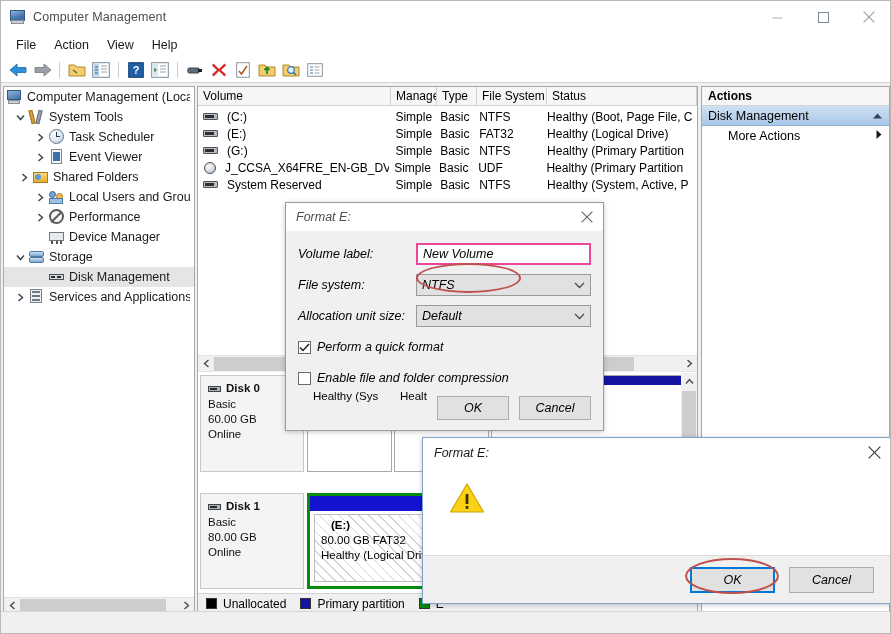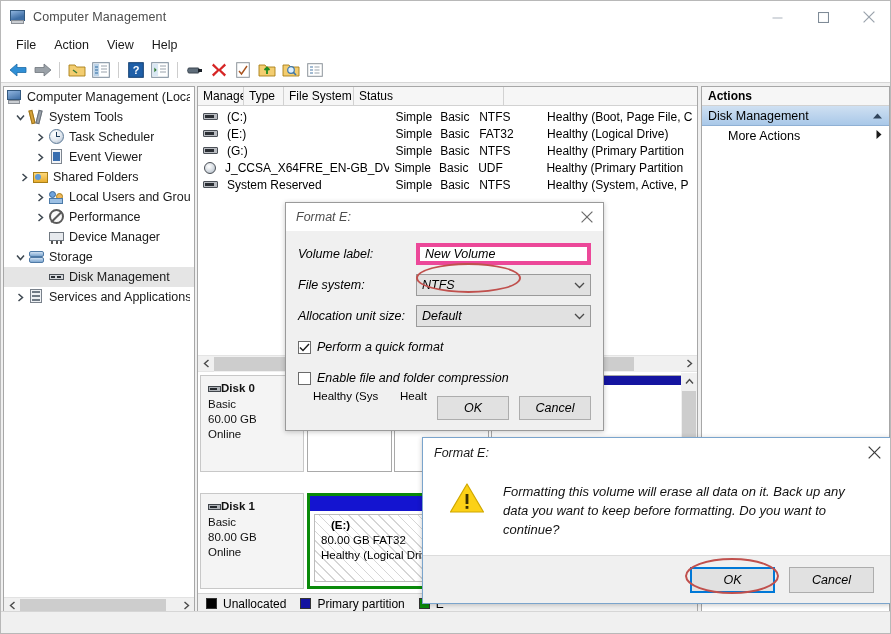--- a/index.html
+++ b/index.html
@@ -178,21 +178,21 @@
 
   .disk-area {
     position: absolute; left: 0; top: 286px; width: 499px; height: 240px;
     background: #ffffff; overflow: hidden;
   }
   .disk-row { position: absolute; left: 0; display: flex; }
   .disk-info {
     width: 104px; border: 1px solid #c8c8c8; background: #f4f4f4;
     padding: 5px 6px 4px 7px; font-size: 11.5px; line-height: 15px; color:#111;
   }
-  .disk-info .dtitle { font-weight: bold; display:flex; align-items:center; margin-bottom:1px;}
+  .disk-info .dtitle { font-weight: bold; display:flex; align-items:center; gap:5px; margin-bottom:1px;}
   .disk-ico { width:13px; height:8px; position:relative; flex:none;}
   .disk-ico .a1 { position:absolute; left:0; top:1px; width:13px; height:6px; background:#b0b4b9; border:1px solid #40454b;}
   .disk-ico .a2 { position:absolute; left:2px; top:3px; width:7px; height:2px; background:#24282d;}
   .disk-parts { position: relative; }
   .part {
     border: 1px solid #a9a9a9; background: #ffffff; position: relative;
     font-size: 11.5px; line-height: 14px; padding: 3px 5px;
     overflow: hidden;
   }
   .part .capbar { position:absolute; left:0; top:0; right:0; height:9px; }
@@ -252,21 +252,21 @@
     padding-left: 10px; font-size: 12.5px; color: #4d4d4d;
   }
   .dlg-close {
     position: absolute; right: 0; top: 0; width: 32px; height: 28px;
     display: flex; align-items: center; justify-content: center;
   }
   .dlg-body { padding: 0 12px; }
   .frow { display: flex; align-items: center; height: 22px; margin-bottom: 9px; }
   .flabel { width: 118px; font-size: 12.5px; }
   .field {
-    flex: 1; height: 22px; border: 4px solid #ec4899; background: #ffffff;
+    flex: 1; height: 22px; border: 2px solid #ec4899; background: #ffffff;
     font-size: 12.5px; padding: 2px 5px; display:flex; align-items:center;
   }
   .combo {
     flex: 1; height: 22px; border: 1px solid #9a9a9a; background: #e1e1e1;
     font-size: 12.5px; padding: 2px 5px; display:flex; align-items:center;
     justify-content: space-between;
   }
   .combo .cv { }
   .combo .cchev { color:#4a4a4a; }
   .cbrow { display:flex; align-items:center; gap:6px; height: 20px; font-size:12.5px;}
@@ -580,20 +580,21 @@
             <svg width="7" height="9" viewBox="0 0 7 9">
               <path d="M1.5 1 L5.5 4.5 L1.5 8" fill="none" stroke="#4a4a4a" stroke-width="1.4"></path>
             </svg>
           </div>
       </div>
     </div>
 
     <div class="center-pane">
 
       <div class="vol-header">
+        <div class="th" style="width:193px">Volume</div>
         <div class="th" style="width:46px">Manager</div>
         <div class="th" style="width:40px">Type</div>
         <div class="th" style="width:70px">File System</div>
         <div class="th" style="width:150px">Status</div>
       </div>
 
       <div style="padding-top:2px">
         <div class="vol-row">
           <span class="vol-ico">
               <span class="hd"></span>
@@ -829,21 +830,20 @@
       </div>
     </div>
     <div class="warn-body">
       <div class="warn-tri">
         <svg width="36" height="32" viewBox="0 0 36 32">
           <path d="M18 2 L34.5 30 L1.5 30 Z" fill="#fcd116" stroke="#d0a800" stroke-width="1.2" stroke-linejoin="round"></path>
           <rect x="16.6" y="12" width="2.8" height="10" fill="#3a3000"></rect>
           <rect x="16.6" y="24" width="2.8" height="2.8" fill="#3a3000"></rect>
         </svg>
       </div>
-      <div class="warn-text" style="max-width:370px">Formatting this volume will erase all data on it. Back up any data you want to keep before formatting. Do you want to continue?</div>
     </div>
     <div class="warn-footer">
       <div class="btn focused">OK</div>
       <div class="btn">Cancel</div>
     </div>
   </div>
 
   <div class="ellipse" style="left:684px; top:557px; width:94px; height:36px;"></div>
 
 </div>

